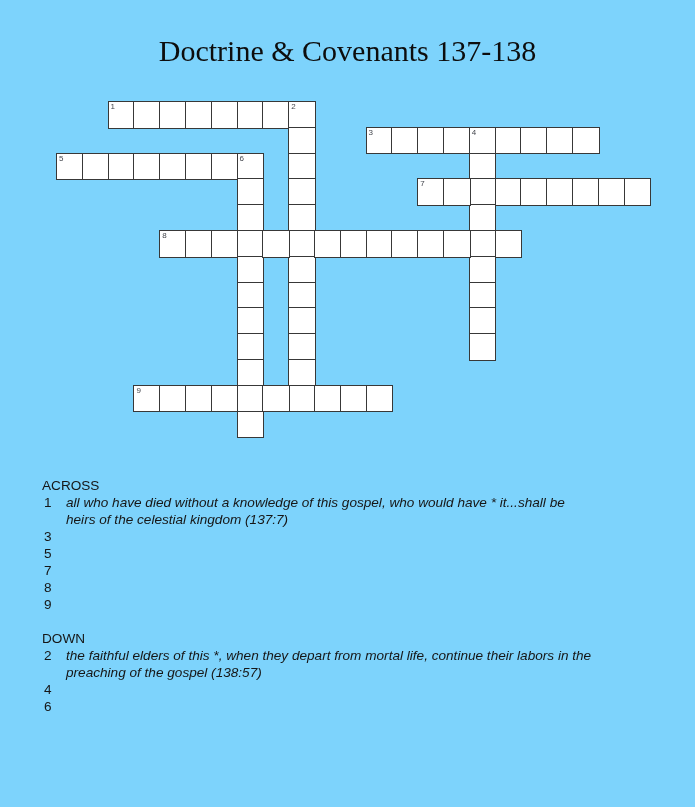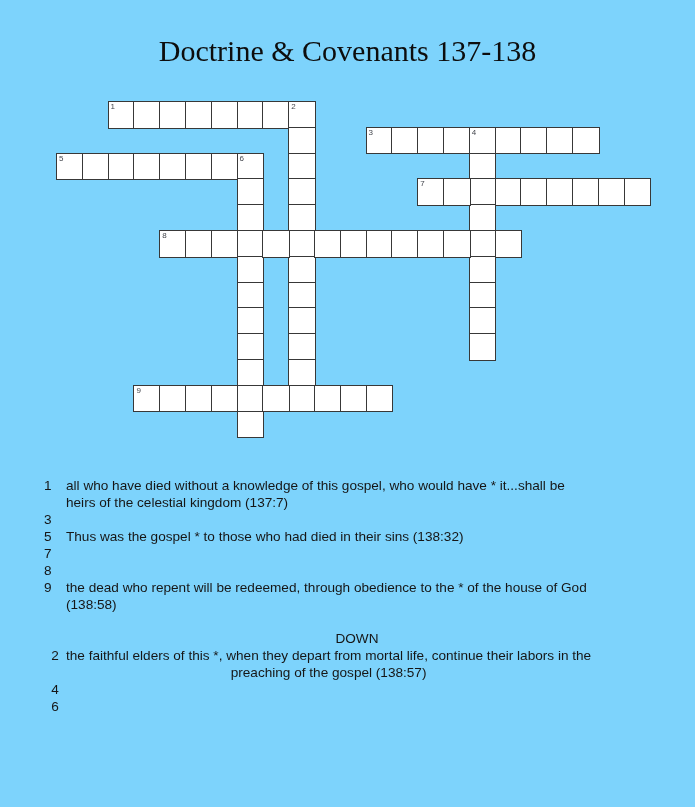--- a/index.html
+++ b/index.html
@@ -53,22 +53,22 @@
     left: 42px;
     top: 477px;
     width: 630px;
     font-size: 13.6px;
     line-height: 17px;
     color: #161616;
   }
   .clue-heading { }
   .clue { display: flex; }
   .cnum { flex: none; width: 22px; padding-left: 2px; }
-  .ctext { white-space: pre-line; }
-  .section-down { margin-top: 17px; text-align: center; }
+  .ctext { white-space: pre-line; font-style: italic; }
+  .section-down { margin-top: 17px; }
 </style>
 </head>
 <body>
 
 <div class="page">
 
   <h1 class="title">Doctrine &amp; Covenants 137-138</h1>
 
   <div class="grid" id="grid">
       <div class="cell" style="left: 51.6px; top: 0px;">
@@ -168,43 +168,41 @@
       <div class="cell" style="left: 154.8px; top: 283.8px;"></div>
       <div class="cell" style="left: 206.4px; top: 283.8px;"></div>
       <div class="cell" style="left: 258px; top: 283.8px;"></div>
       <div class="cell" style="left: 283.8px; top: 283.8px;"></div>
       <div class="cell" style="left: 309.6px; top: 283.8px;"></div>
     </div>
 
   <div class="clues">
 
     <div class="section-across">
+      <div class="clue-heading">ACROSS</div>
 
       <div class="clue">
         <span class="cnum">1</span>
         <span class="ctext">all who have died without a knowledge of this gospel, who would have * it...shall be
 heirs of the celestial kingdom (137:7)</span>
       </div>
       <div class="clue">
         <span class="cnum">3</span>
       </div>
       <div class="clue">
         <span class="cnum">5</span>
-        <span class="ctext">Thus was the gospel * to those who had died in their sins (138:32)</span>
       </div>
       <div class="clue">
         <span class="cnum">7</span>
       </div>
       <div class="clue">
         <span class="cnum">8</span>
       </div>
       <div class="clue">
         <span class="cnum">9</span>
-        <span class="ctext">the dead who repent will be redeemed, through obedience to the * of the house of God
-(138:58)</span>
       </div>
     </div>
 
     <div class="section-down">
       <div class="clue-heading">DOWN</div>
 
       <div class="clue">
         <span class="cnum">2</span>
         <span class="ctext">the faithful elders of this *, when they depart from mortal life, continue their labors in the
 preaching of the gospel (138:57)</span>

